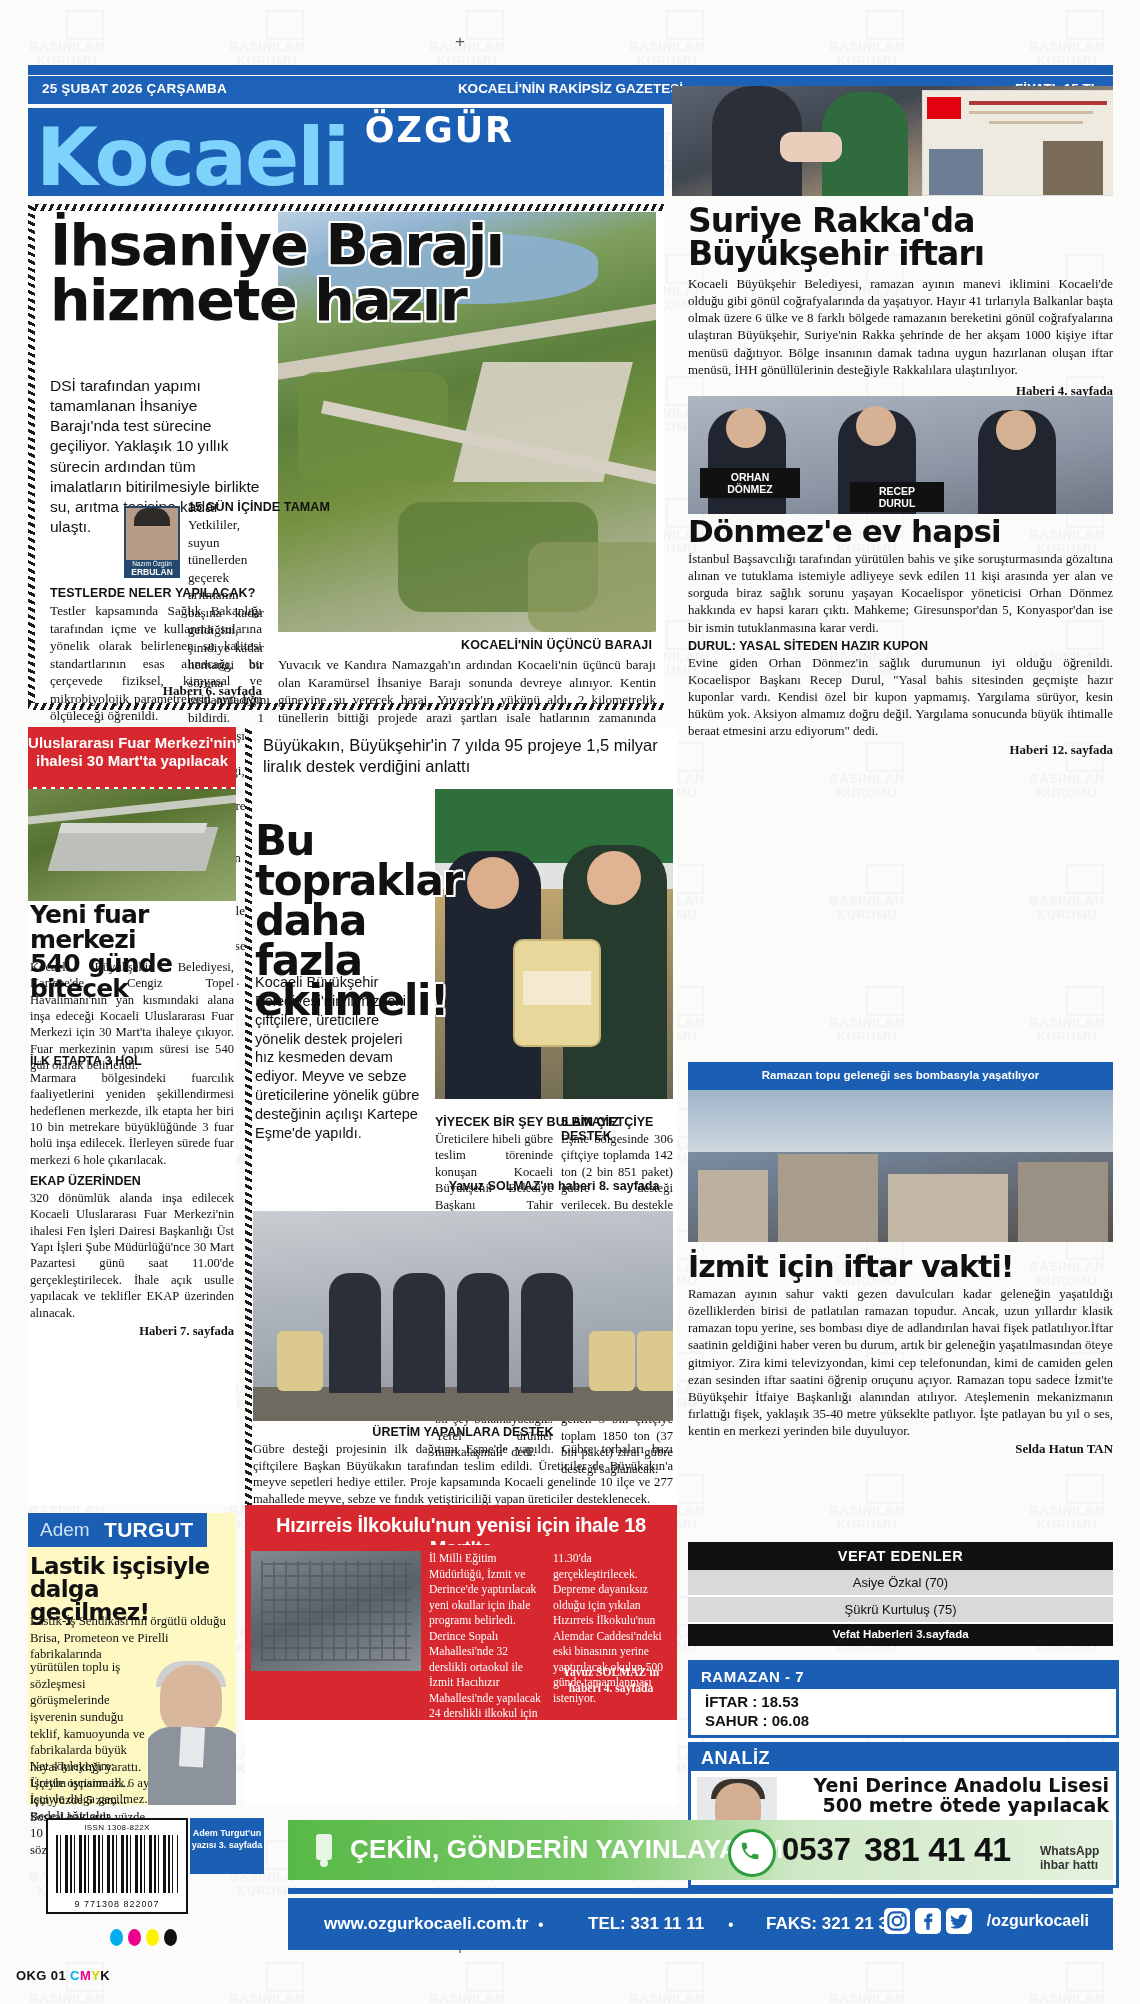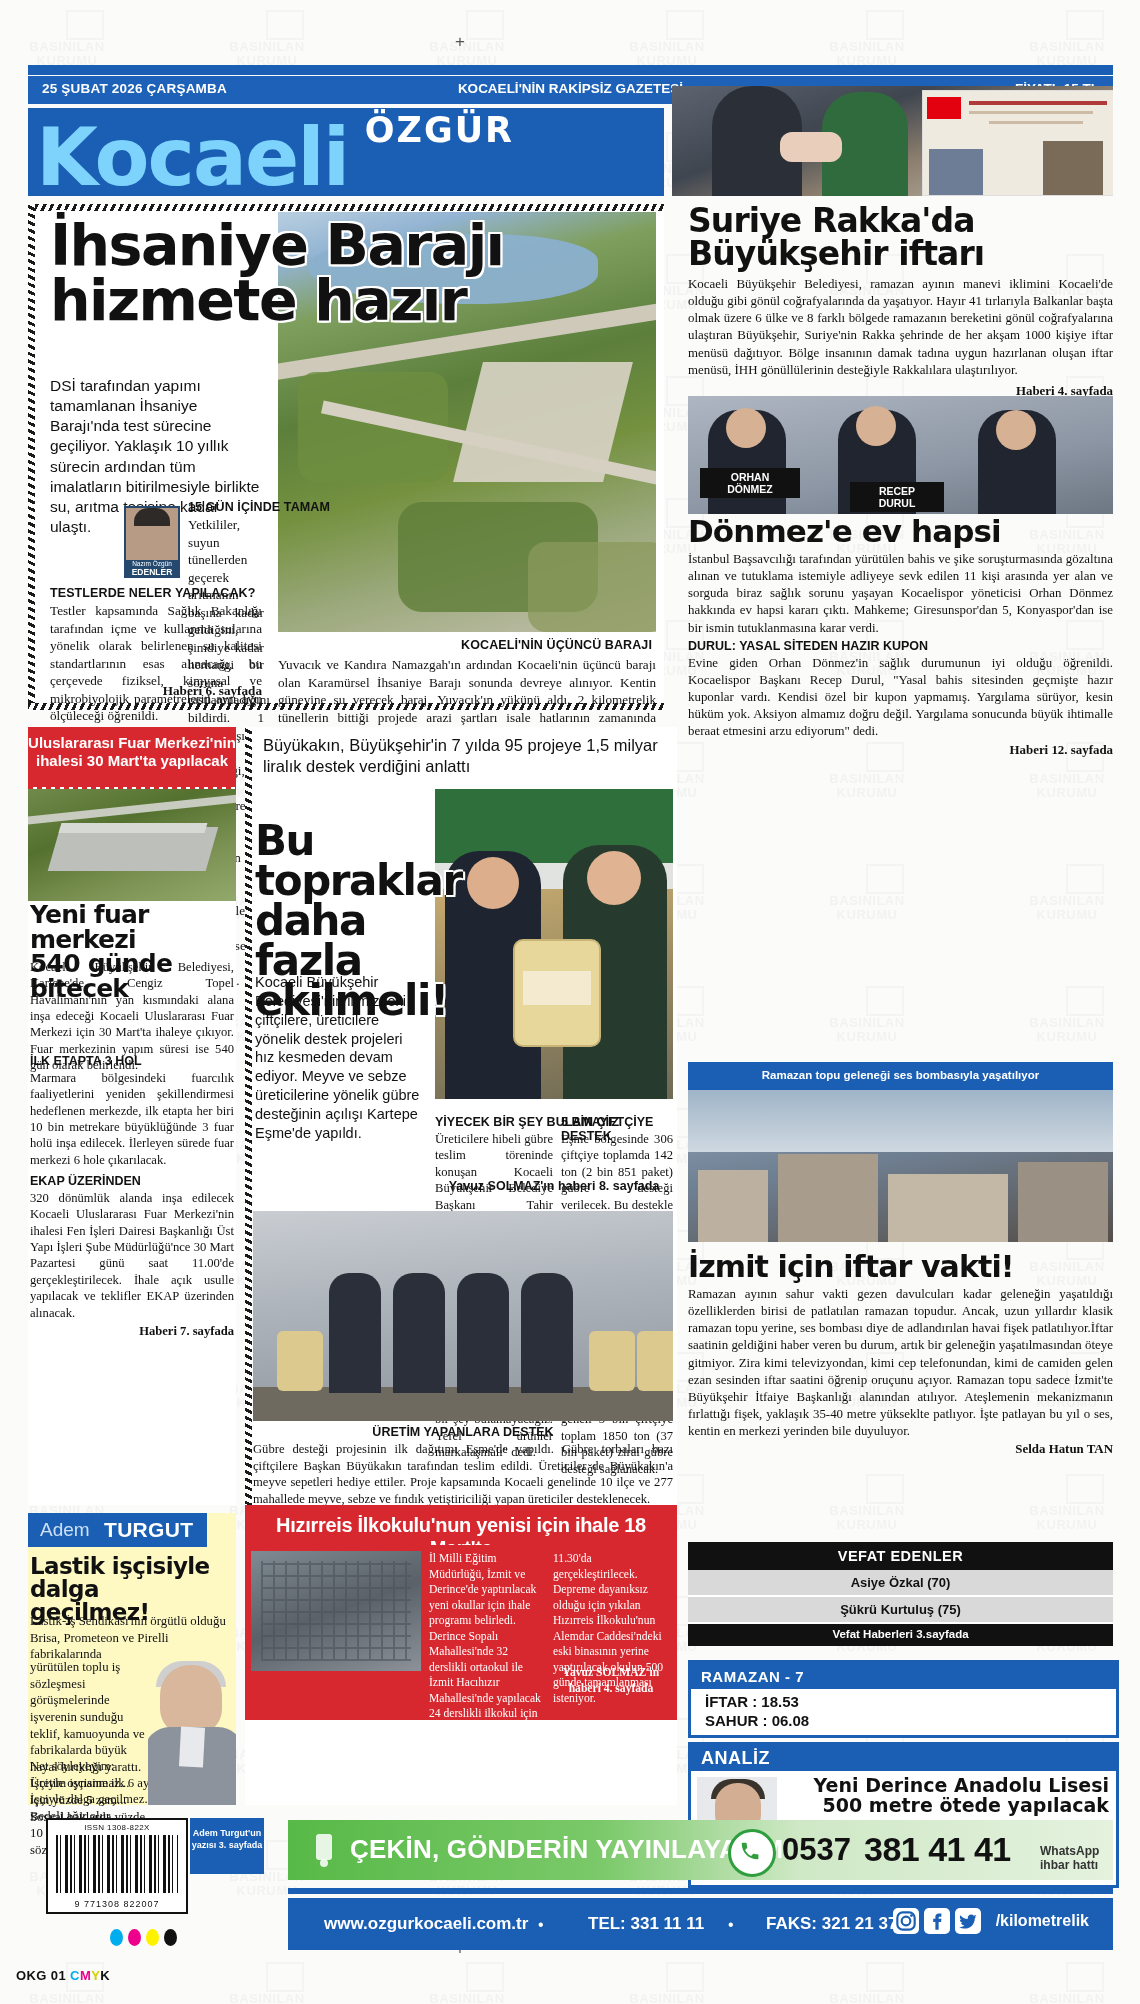--- a/index.html
+++ b/index.html
@@ -205,21 +205,21 @@
   .rp3{position:absolute;left:688px;top:1090px;width:425px;height:152px;
      background:linear-gradient(170deg,#8fa3b8 0%,#6f7f92 45%,#554f4a 100%);overflow:hidden;}
   .rp3 .bld{position:absolute;bottom:0;background:#bcb0a0;}
   .rp3 .sky{position:absolute;left:0;top:0;right:0;height:62px;background:linear-gradient(180deg,#9fb4c8,#cfd8e0);}
 
   
   .vefat{position:absolute;left:688px;top:1542px;width:425px;}
   .vefat .hdr{height:28px;background:#111;color:#fff;}
   .vefat .hdr span{display:block;text-align:center;padding-top:6px;font-size:14.5px;font-weight:800;letter-spacing:.5px;}
   .vefat .row{height:25px;background:#d9d9d9;border-bottom:2px solid #fff;}
-  .vefat .row span{display:block;text-align:center;padding-top:5px;font-size:13px;font-weight:700;color:#111;}
+  .vefat .row span{display:block;text-align:center;padding-top:5px;font-size:13px;font-weight:400;color:#111;}
   .vefat .ftr{height:22px;background:#111;color:#fff;}
   .vefat .ftr span{display:block;text-align:center;padding-top:4px;font-size:11.5px;font-weight:700;}
 
   .ramazan{position:absolute;left:688px;top:1660px;width:425px;border:3px solid #1a5fb4;}
   .ramazan .hdr{background:#1a5fb4;color:#fff;height:26px;}
   .ramazan .hdr span{display:block;padding:5px 0 0 10px;font-size:15px;font-weight:800;letter-spacing:.5px;}
   .ramazan .bd{background:#fff;padding:4px 0 4px 14px;}
   .ramazan .bd div{font-size:15px;font-weight:800;color:#111;line-height:1.25;}
 
   .analiz{position:absolute;left:688px;top:1742px;width:425px;height:140px;border:3px solid #1a5fb4;background:#fff;}
@@ -593,21 +593,21 @@
       <div>İhsaniye Barajı</div>
       <div>hizmete hazır</div>
     </div>
 
     <div class="lead-sum">DSİ tarafından yapımı tamamlanan İhsaniye Barajı'nda test sürecine geçiliyor. Yaklaşık 10 yıllık sürecin ardından tüm imalatların bitirilmesiyle birlikte su, arıtma tesisine kadar ulaştı.</div>
 
     <div class="lead-byline">
       <div class="face"></div>
       <div class="hair"></div>
       <div class="n1">Nazım Özgün</div>
-      <div class="n2">EDENLER</div>
+      <div class="n2">ERBULAN</div>
     </div>
 
     <div class="lead-sub" style="left:160px;top:296px;">15 GÜN İÇİNDE TAMAM</div>
     <div class="lead-body" style="left:160px;top:312px;width:76px;">Yetkililer, suyun tünellerden geçerek arıtmanın başına kadar geldiğini, şimdiye kadar herhangi bir soruna rastlanmadığını bildirdi. 1 Mart başında testlere geçileceği, yaklaşık 10 gün sürecek testlerde suyun belirlenen kalite düzeyine gelmesiyle Gölcük ve Karamürsel'e barajdan su verilecek.</div>
     <div class="lead-body" style="left:22px;top:380px;width:212px;height:0;"></div>
 
     <div class="lead-sub" style="left:22px;top:382px;">TESTLERDE NELER YAPILACAK?</div>
     <div class="lead-body" style="left:22px;top:398px;width:212px;">Testler kapsamında Sağlık Bakanlığı tarafından içme ve kullanma sularına yönelik olarak belirlenen su kalitesi standartlarının esas alınacağı, bu çerçevede fiziksel, kimyasal ve mikrobiyolojik parametrelerin ayrı ayrı ölçüleceği öğrenildi.</div>
     <div class="lead-body" style="left:22px;top:478px;width:212px;text-align:right;font-weight:700;">Haberi 6. sayfada</div>
 
@@ -850,17 +850,17 @@
     <div class="soc">
       <i><svg width="26" height="26" viewBox="0 0 24 24">
             <rect x="4" y="4" width="16" height="16" rx="5" fill="none" stroke="#1a5fb4" stroke-width="2"></rect>
             <circle cx="12" cy="12" r="4" fill="none" stroke="#1a5fb4" stroke-width="2"></circle>
             <circle cx="17" cy="7" r="1.3" fill="#1a5fb4"></circle>
           </svg></i><i><svg width="26" height="26" viewBox="0 0 24 24">
             <path d="M14 8h2V5h-2.3C11.6 5 10.5 6.3 10.5 8.3V10H8.5v3h2v7h3v-7h2.2l.4-3h-2.6V8.8c0-.5.2-.8.5-.8z" fill="#1a5fb4"></path>
           </svg></i><i><svg width="26" height="26" viewBox="0 0 24 24">
             <path d="M20 7.5c-.6.3-1.2.5-1.9.6.7-.4 1.2-1 1.4-1.8-.6.4-1.3.7-2.1.8-.6-.6-1.5-1-2.4-1-1.8 0-3.3 1.5-3.3 3.3 0 .3 0 .5.1.7-2.8-.1-5.2-1.5-6.8-3.5-.3.5-.5 1.1-.5 1.7 0 1.1.6 2.1 1.5 2.7-.5 0-1-.2-1.5-.4 0 1.6 1.1 2.9 2.6 3.2-.3.1-.6.1-.9.1-.2 0-.4 0-.6-.1.4 1.3 1.6 2.3 3.1 2.3-1.1.9-2.5 1.4-4.1 1.4h-.7c1.5.9 3.2 1.5 5 1.5 6.1 0 9.4-5 9.4-9.4v-.4c.6-.5 1.2-1 1.7-1.7z" fill="#1a5fb4"></path>
           </svg></i>
-      <span class="hand">/kilometrelik</span>
+      <span class="hand">/ozgurkocaeli</span>
     </div>
   </div>
 
 </div>
 
 </body></html>

